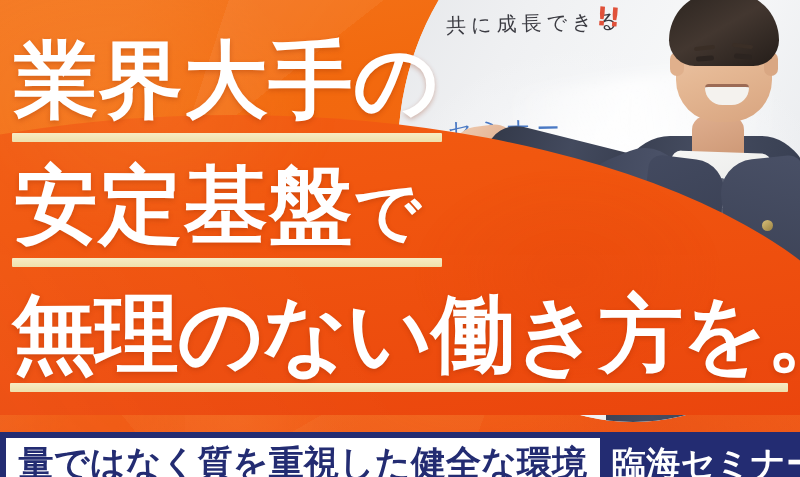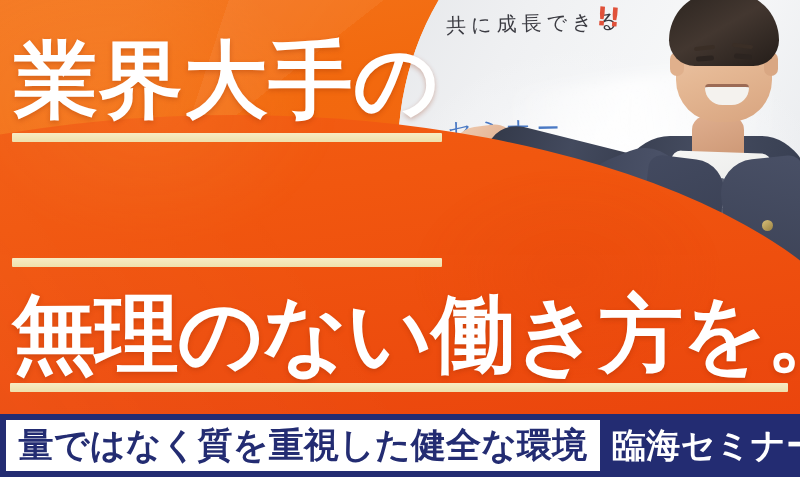--- a/index.html
+++ b/index.html
@@ -340,21 +340,21 @@
   .ul-1 { left: 12px; top: 133px; width: 430px; }
   .ul-2 { left: 12px; top: 258px; width: 430px; }
   .ul-3 { left: 10px; top: 383px; width: 778px; }
 
   
   .bottom-bar {
     position: absolute;
     left: 0;
     bottom: 0;
     width: 800px;
-    height: 63px;
+    height: 45px;
     background: #232c72;
     z-index: 8;
     display: flex;
     align-items: center;
   }
   .bb-white {
     position: absolute;
     left: 6px;
     top: 6px;
     width: 594px;
@@ -432,20 +432,21 @@
       </div>
     </div>
   </div>
 
   <div class="orange-overlay">
     <div class="orange-overlay-tex"></div>
   </div>
 
   <div class="headline">
     <div class="hl-line hl-1">業界大手の</div>
+    <div class="hl-line hl-2"><span>安定基盤</span><span class="hl-small">で</span></div>
     <div class="hl-line hl-3">無理のない働き方を。</div>
   </div>
 
   <div class="underline-bar ul-1"></div>
   <div class="underline-bar ul-2"></div>
   <div class="underline-bar ul-3"></div>
 
   <div class="bottom-bar">
     <div class="bb-white">
       <span class="bb-tagline">量ではなく質を重視した健全な環境</span>

